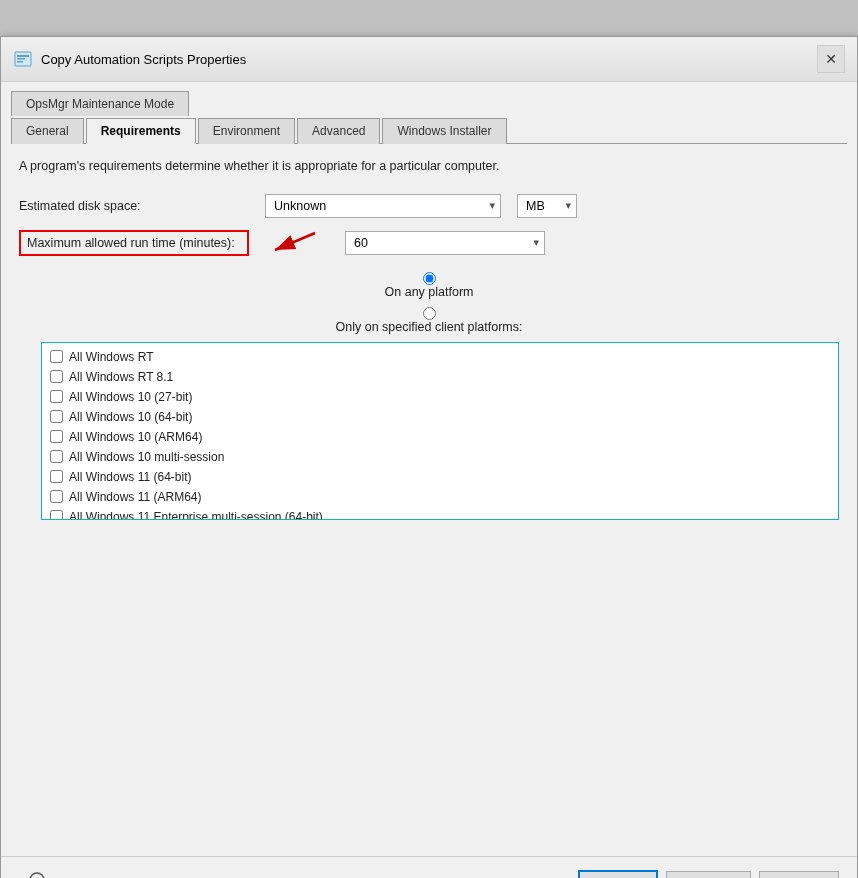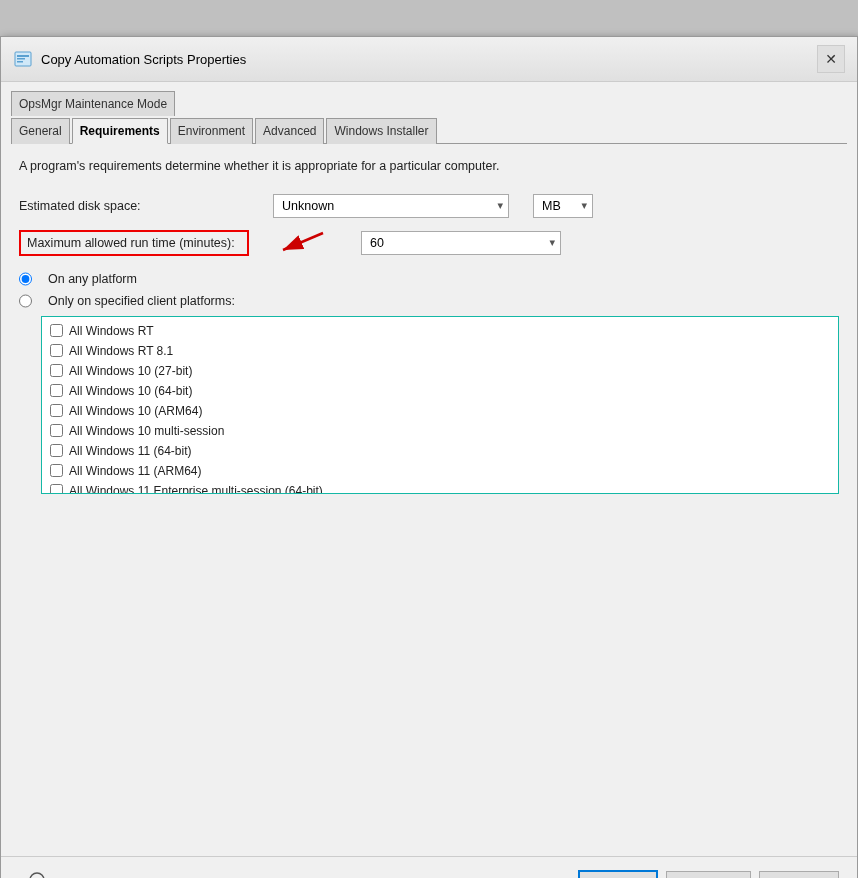--- a/index.html
+++ b/index.html
@@ -63,21 +63,21 @@
       background: #f0f0f0;
     }
     .tab-row {
       display: flex;
       gap: 0;
     }
     .tab-row-top {
       margin-bottom: 2px;
     }
     .tab {
-      padding: 5px 7px;
+      padding: 5px 14px;
       background: #dcdcdc;
       border: 1px solid #999;
       border-bottom: none;
       cursor: pointer;
       font-size: 12px;
       color: #333;
       margin-right: 2px;
       position: relative;
       top: 1px;
     }
@@ -104,21 +104,21 @@
       color: #222;
       margin-bottom: 18px;
       line-height: 1.4;
     }
 
     
     .form-row {
       display: flex;
       align-items: center;
       margin-bottom: 10px;
-      gap: 24px;
+      gap: 16px;
     }
     .form-label {
       font-size: 12.5px;
       color: #222;
       min-width: 230px;
     }
     .form-label.highlighted {
       border: 2px solid #e00;
       padding: 4px 6px;
     }
@@ -146,22 +146,24 @@
     .disk-space-select { width: 236px; }
     .unit-select { width: 60px; }
     .runtime-select { width: 200px; }
 
     
     .radio-section {
       margin: 14px 0 8px 0;
     }
     .radio-row {
       display: flex;
-      gap: 16px;
+      align-items: center;
+      gap: 0;
       margin-bottom: 8px;
+      flex-direction: column;
     }
     .radio-row input[type="radio"] {
       cursor: pointer;
     }
     .radio-label {
       font-size: 12.5px;
       color: #222;
     }
 
     

